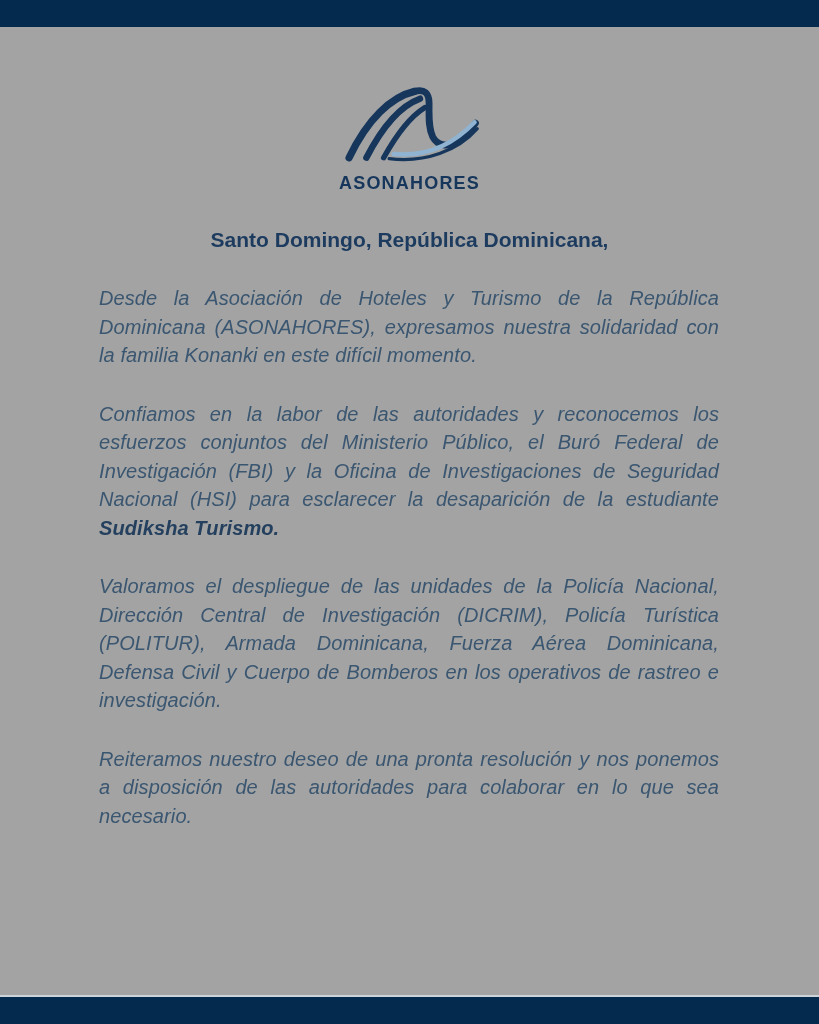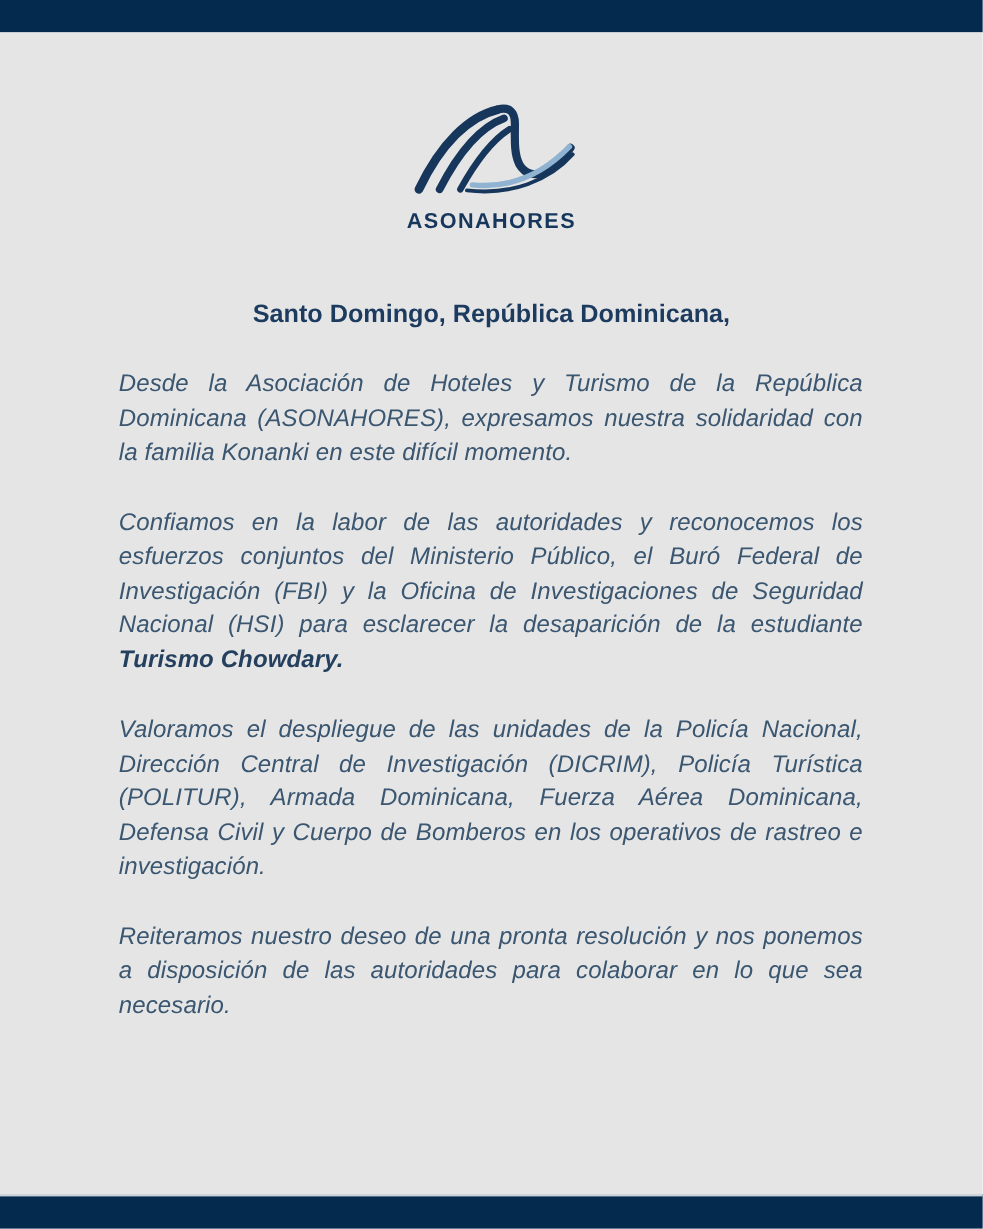--- a/index.html
+++ b/index.html
@@ -24,39 +24,39 @@
     position: absolute;
     bottom: 0; left: 0; right: 0;
     height: 27px;
     background: #042a4e;
     border-top: 2px solid #ccd3da;
   }
   .document {
     position: absolute;
     top: 27px; left: 0; right: 0;
     bottom: 29px;
-    background: #e5e5e5;
+    background: #a3a3a3;
   }
   .logo-block {
     margin-top: 58px;
     text-align: center;
   }
   .logo-mark {
     display: inline-block;
   }
   .brand-name {
     margin-top: 4px;
     font-size: 18px;
     font-weight: 700;
     letter-spacing: 1.2px;
     color: #16365c;
     text-align: center;
   }
   .dateline {
-    margin-top: 52px;
+    margin-top: 31px;
     text-align: center;
     font-size: 21px;
     font-weight: 700;
     line-height: 29px;
     color: #1c3b5f;
   }
   .dateline span { display: block; }
   .statement-body {
     margin: 30px 99px 0 99px;
     width: 620px;
@@ -97,20 +97,20 @@
     </span>
     <div class="brand-name">ASONAHORES</div>
   </header>
 
   <h1 class="dateline">
     <span>Santo Domingo, República Dominicana,</span>
   </h1>
 
   <article class="statement-body">
     <p><span>Desde la Asociación de Hoteles y Turismo de la República Dominicana (ASONAHORES), expresamos nuestra solidaridad con la familia Konanki en este difícil momento.</span><strong></strong></p>
-    <p><span>Confiamos en la labor de las autoridades y reconocemos los esfuerzos conjuntos del Ministerio Público, el Buró Federal de Investigación (FBI) y la Oficina de Investigaciones de Seguridad Nacional (HSI) para esclarecer la desaparición de la estudiante </span><strong>Turismo Chowdary.</strong></p>
+    <p><span>Confiamos en la labor de las autoridades y reconocemos los esfuerzos conjuntos del Ministerio Público, el Buró Federal de Investigación (FBI) y la Oficina de Investigaciones de Seguridad Nacional (HSI) para esclarecer la desaparición de la estudiante </span><strong>Sudiksha Turismo.</strong></p>
     <p><span>Valoramos el despliegue de las unidades de la Policía Nacional, Dirección Central de Investigación (DICRIM), Policía Turística (POLITUR), Armada Dominicana, Fuerza Aérea Dominicana, Defensa Civil y Cuerpo de Bomberos en los operativos de rastreo e investigación.</span><strong></strong></p>
     <p><span>Reiteramos nuestro deseo de una pronta resolución y nos ponemos a disposición de las autoridades para colaborar en lo que sea necesario.</span><strong></strong></p>
   </article>
 
 </main>
 
 <div class="bottom-bar"></div>
 
 </body></html>

